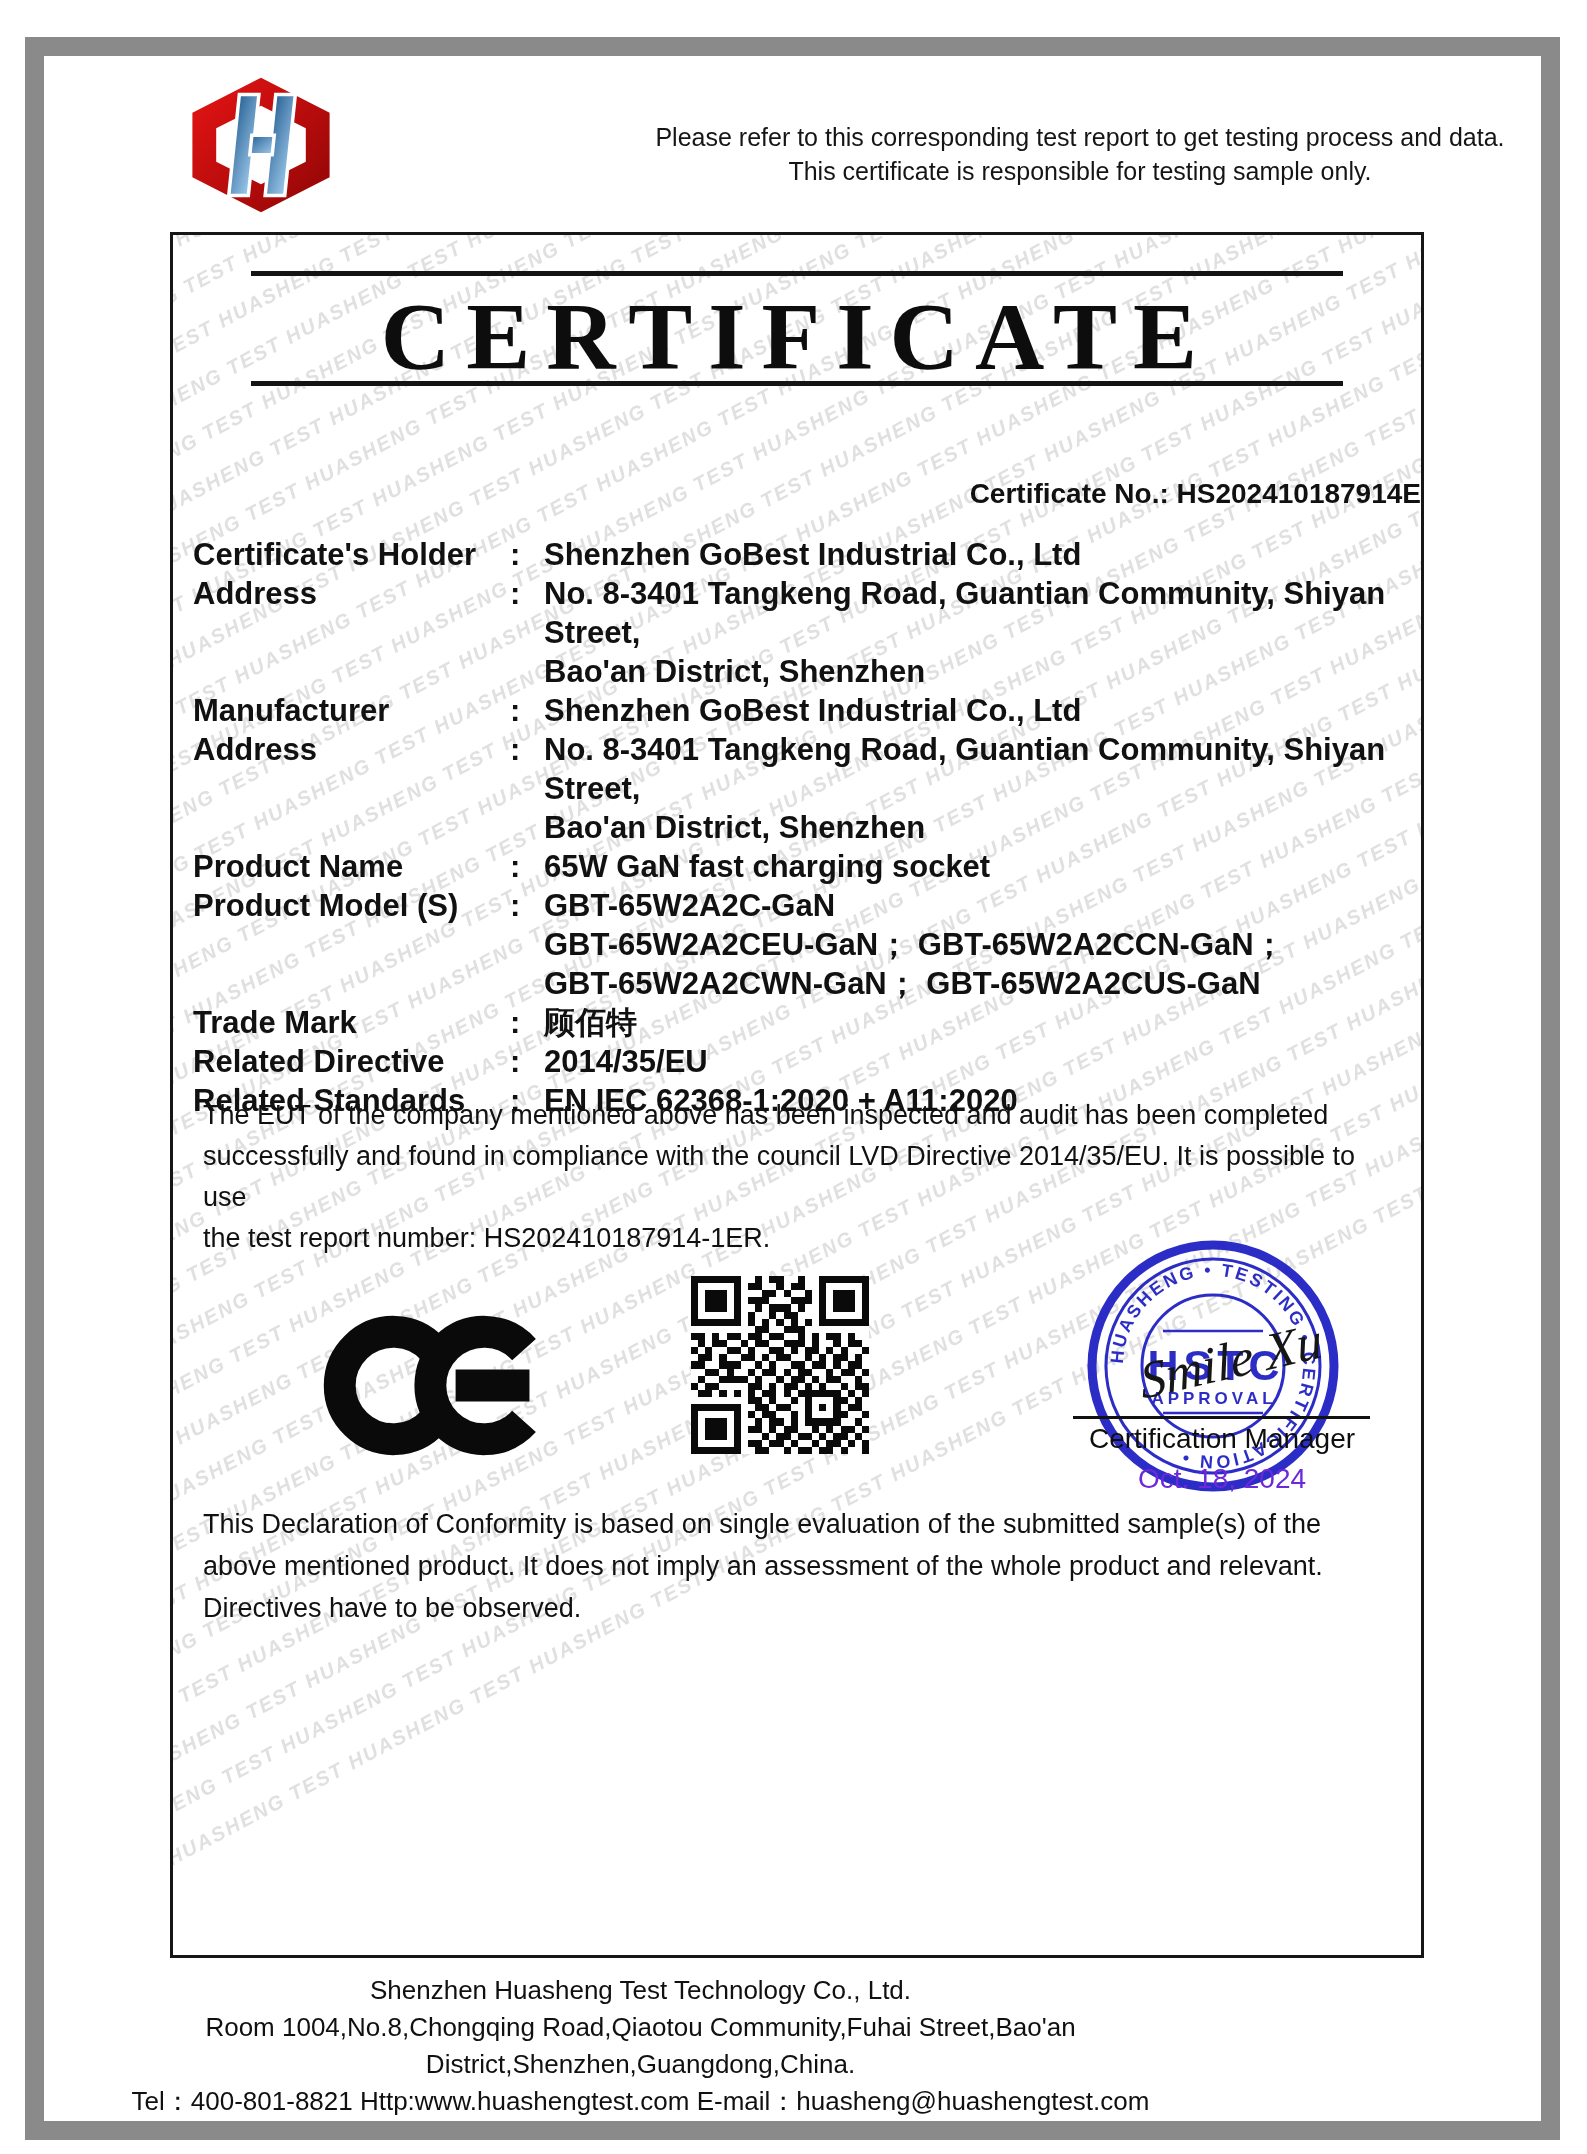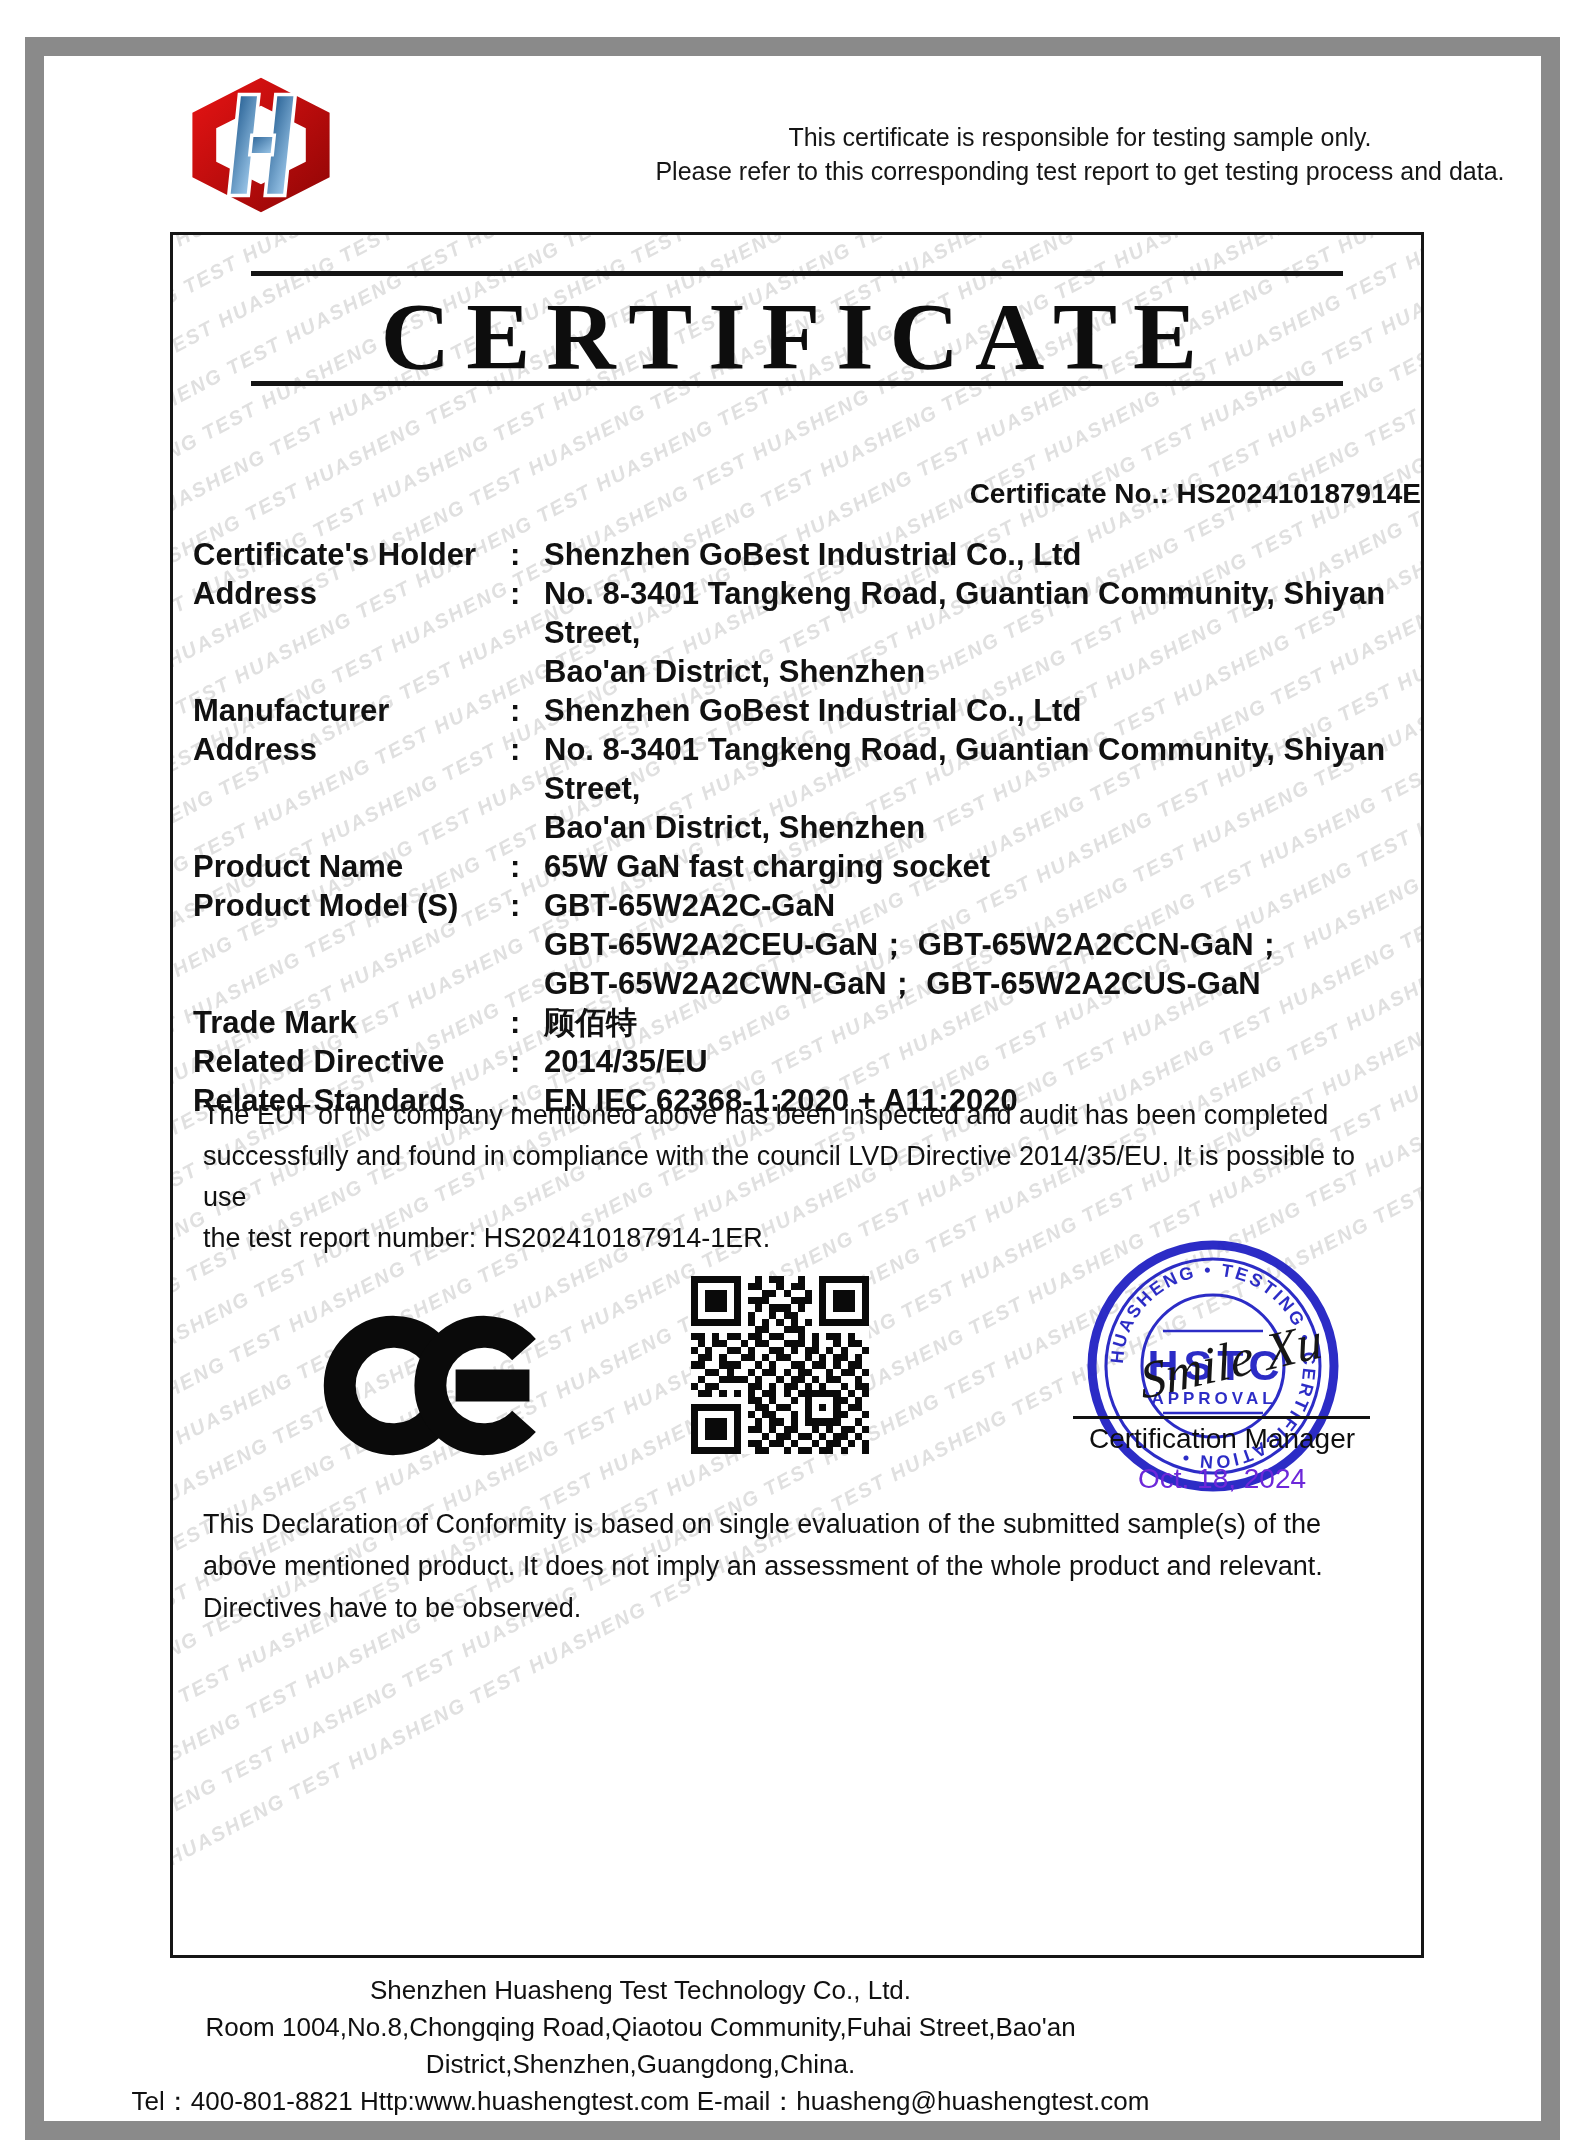--- a/index.html
+++ b/index.html
@@ -73,22 +73,22 @@
     </defs>
     <path d="M60 2 L109 27 V73 L60 98 L11 73 V27 Z M60 22 L92 38 V62 L60 78 L28 62 V38 Z" fill="url(#redG)" fill-rule="evenodd"></path>
     <g transform="skewX(-6) translate(6 0)">
       <rect x="40" y="14" width="14" height="72" fill="url(#blueG)" stroke="#fff" stroke-width="2.5"></rect>
       <rect x="66" y="14" width="14" height="72" fill="url(#blueG)" stroke="#fff" stroke-width="2.5"></rect>
       <rect x="52" y="43" width="16" height="14" fill="url(#blueG)" stroke="#fff" stroke-width="2.5"></rect>
     </g>
   </svg>
 
   <div class="header-note">
+    <div>Please refer to this corresponding test report to get testing process and data.</div>
     <div>This certificate is responsible for testing sample only.</div>
-    <div>Please refer to this corresponding test report to get testing process and data.</div>
   </div>
 
   <div class="cert-box">
     <div class="watermark" id="watermark" aria-hidden="true">
       <div class="wm-rotor" id="wm-rotor">
           <div class="wm-line">HUASHENG TEST  HUASHENG TEST  HUASHENG TEST  HUASHENG TEST  HUASHENG TEST  HUASHENG TEST  HUASHENG TEST  HUASHENG TEST  HUASHENG TEST  HUASHENG TEST  HUASHENG TEST  HUASHENG TEST  HUASHENG TEST  HUASHENG TEST  </div>
           <div class="wm-line odd">HUASHENG TEST  HUASHENG TEST  HUASHENG TEST  HUASHENG TEST  HUASHENG TEST  HUASHENG TEST  HUASHENG TEST  HUASHENG TEST  HUASHENG TEST  HUASHENG TEST  HUASHENG TEST  HUASHENG TEST  HUASHENG TEST  HUASHENG TEST  </div>
           <div class="wm-line">HUASHENG TEST  HUASHENG TEST  HUASHENG TEST  HUASHENG TEST  HUASHENG TEST  HUASHENG TEST  HUASHENG TEST  HUASHENG TEST  HUASHENG TEST  HUASHENG TEST  HUASHENG TEST  HUASHENG TEST  HUASHENG TEST  HUASHENG TEST  </div>
           <div class="wm-line odd">HUASHENG TEST  HUASHENG TEST  HUASHENG TEST  HUASHENG TEST  HUASHENG TEST  HUASHENG TEST  HUASHENG TEST  HUASHENG TEST  HUASHENG TEST  HUASHENG TEST  HUASHENG TEST  HUASHENG TEST  HUASHENG TEST  HUASHENG TEST  </div>
           <div class="wm-line">HUASHENG TEST  HUASHENG TEST  HUASHENG TEST  HUASHENG TEST  HUASHENG TEST  HUASHENG TEST  HUASHENG TEST  HUASHENG TEST  HUASHENG TEST  HUASHENG TEST  HUASHENG TEST  HUASHENG TEST  HUASHENG TEST  HUASHENG TEST  </div>

